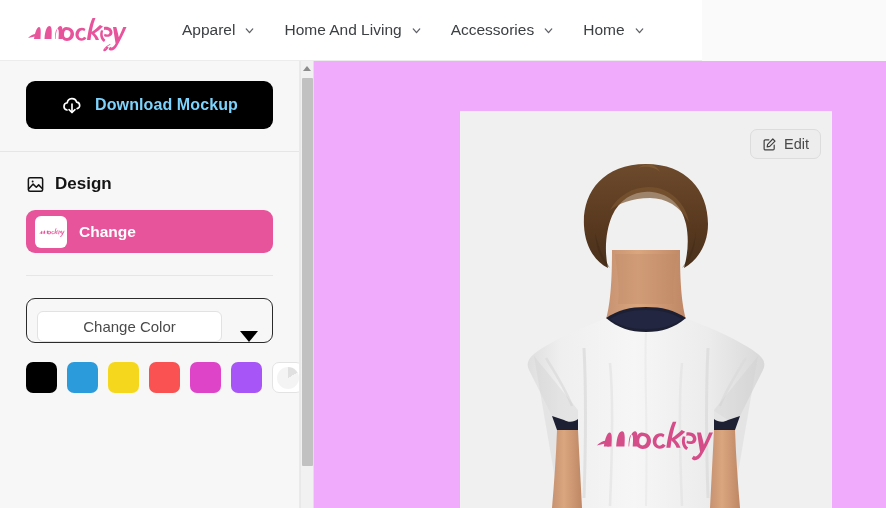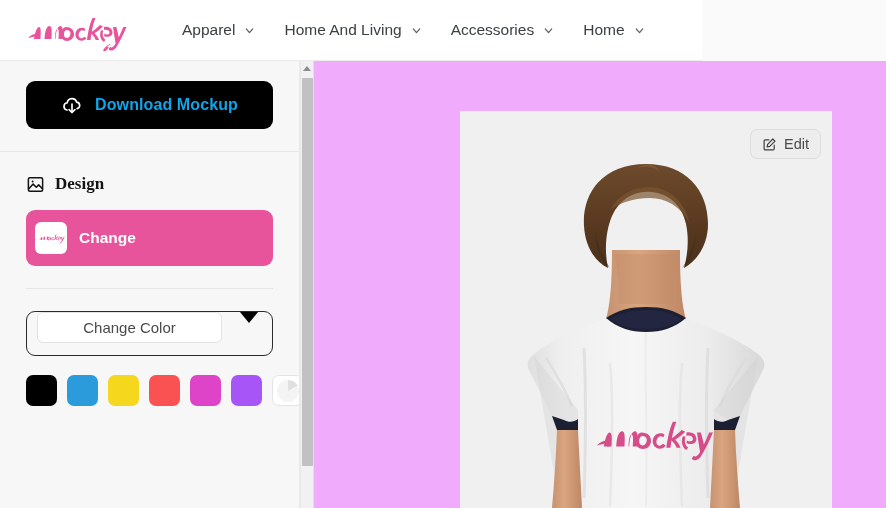--- a/index.html
+++ b/index.html
@@ -73,47 +73,46 @@
     height: 48px;
     background: #000000;
     border-radius: 9px;
     display: flex;
     align-items: center;
     justify-content: center;
     gap: 12px;
     cursor: pointer;
   }
   .dl-btn .label {
-    color: #0ea5e9;
+    color: #7dd3fc;
     font-size: 16px;
     font-weight: bold;
     letter-spacing: .1px;
   }
   .divider {
     height: 1px;
     background: #e6e6e6;
     margin: 0 0 0 0;
   }
 
   .section { padding: 22px 26px 0 26px; }
   .section-head {
     display: flex;
     align-items: flex-end;
     gap: 10px;
     margin-bottom: 16px;
-    font-family: Liberation Serif, serif;
   }
   .section-head .title {
     font-size: 17px;
     font-weight: bold;
     color: #141414;
   }
 
   .change-btn {
-    height: 56px;
+    height: 43px;
     background: #e8549b;
     border-radius: 9px;
     display: flex;
     align-items: center;
     padding: 0 9px;
     gap: 12px;
     cursor: pointer;
   }
   .thumb {
     width: 32px; height: 32px;
@@ -135,21 +134,21 @@
     height: 1px;
     background: #e6e6e6;
     margin: 22px 26px 0 26px;
   }
 
   .color-select {
     border: 1px solid #2b2b2b;
     border-radius: 9px;
     height: 45px;
     display: flex;
-    align-items: flex-start;
+    align-items: flex-end;
     padding: 0 12px 0 10px;
     gap: 18px;
     background: #f7f7f7;
     cursor: pointer;
   }
   .color-select .fieldbox {
     flex: 1;
     height: 31px;
     background: #ffffff;
     border: 1px solid #e2e2e2;

